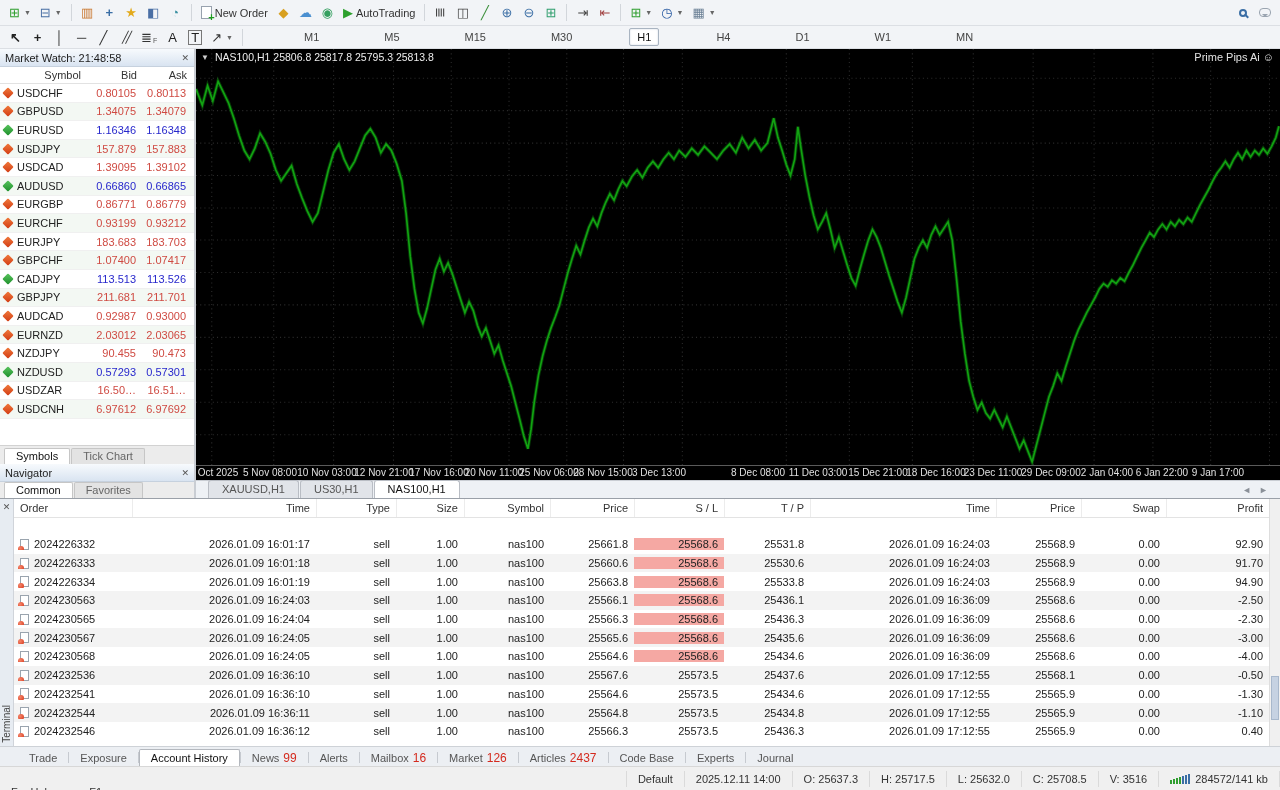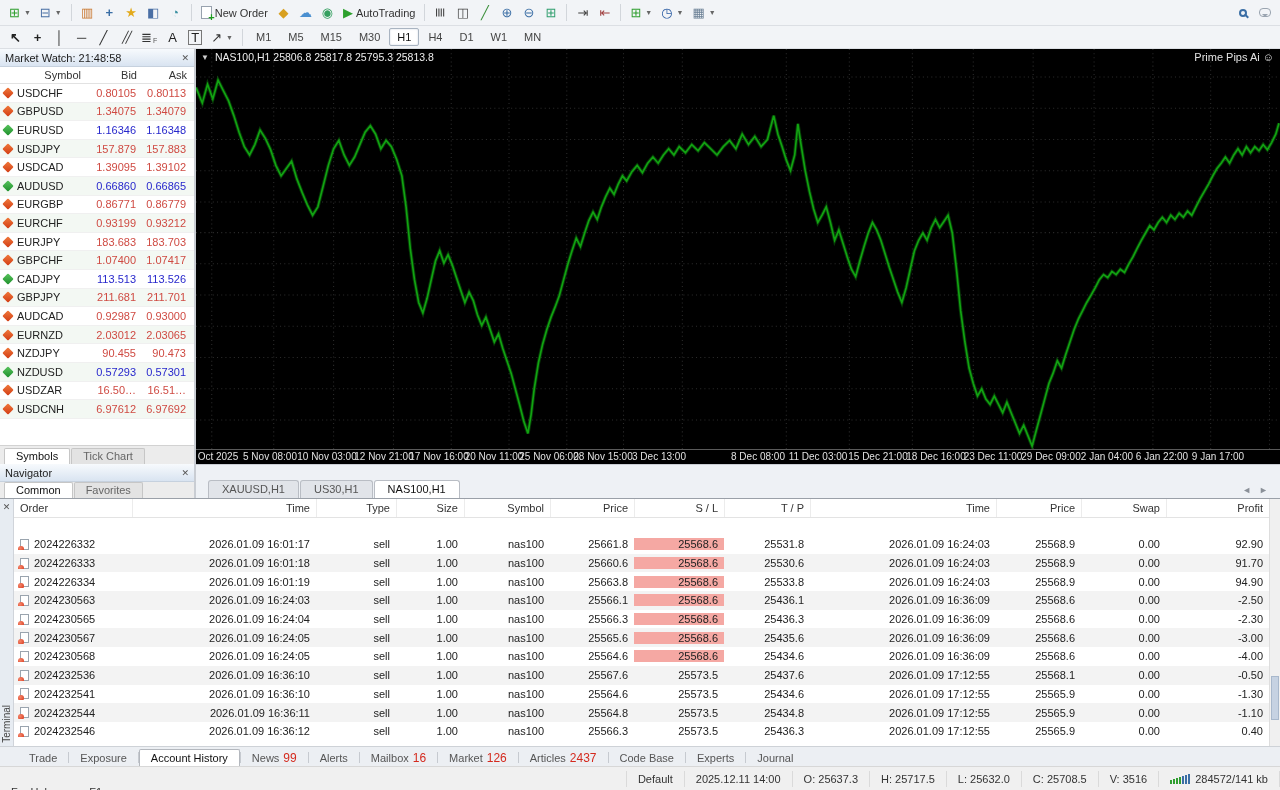--- a/index.html
+++ b/index.html
@@ -32,21 +32,21 @@
   .tsep{width:1px;height:17px;background:#d2d6db;margin:0 4px;}
   .push-right{margin-left:auto;}
   .boxed{border:1px solid #777;padding:0 2px;font-size:9px;line-height:11px;color:#333;}
   .docplus{width:11px;height:13px;background:#fff;border:1px solid #98a2ae;position:relative;}
   .docplus:after{content:"+";position:absolute;right:-4px;bottom:-5px;color:#1d9e1d;font-weight:bold;font-size:11px;}
   .mag{width:8px;height:8px;border:2px solid #3b6ea5;border-radius:50%;position:relative;}
   .mag:after{content:"";position:absolute;width:5px;height:2px;background:#3b6ea5;
              transform:rotate(45deg);right:-4px;bottom:-2px;}
   .chat{width:12px;height:9px;border:1.5px solid #9aa4b0;border-radius:4px;position:relative;}
   .chat:after{content:"";position:absolute;left:2px;bottom:-4px;border:3px solid transparent;border-top-color:#9aa4b0;}
-  .tf{padding:2px 7px;color:#444;border:1px solid transparent;border-radius:2px;}
+  .tf{padding:2px 7px;color:#444;border:1px solid transparent;border-radius:2px;margin-left:48px;}
   .tf.active{background:#fff;border-color:#a9b4c1;box-shadow:inset 0 0 2px #cdd5df;color:#111;}
 
   
   .main{flex:1;display:flex;min-height:0;}
   .left-panel{width:196px;display:flex;flex-direction:column;border-right:2px solid #c9cdd3;background:#fff;}
   .panel-header{height:18px;background:linear-gradient(#f7fafd,#d9e4f1);border-bottom:1px solid #c6d1de;
                 display:flex;align-items:center;padding:0 5px;color:#1c1c1c;flex:none;}
   .panel-close{margin-left:auto;color:#555;font-size:9px;}
   .mw-head{display:grid;grid-template-columns:86px 56px 50px;height:17px;border-bottom:1px solid #e2e2e2;
            color:#333;align-items:center;flex:none;}
@@ -77,21 +77,21 @@
   .ohlc{position:absolute;top:2px;left:5px;color:#ededed;font-size:10.5px;z-index:3;display:flex;gap:6px;align-items:center;}
   .ohlc .tri{font-size:8px;color:#cfcfcf;}
   .watermark{position:absolute;top:2px;right:6px;color:#e2e2e2;font-size:11px;z-index:3;}
   .price-axis{width:49px;background:#000;border-left:1px solid #5a5a5a;position:relative;
               color:#ededed;font-size:10px;flex:none;}
   .ytick{position:absolute;left:5px;white-space:nowrap;}
   .price-marker{position:absolute;left:1px;background:#fff;color:#000;padding:0 3px;border-radius:1px;z-index:2;}
   .time-axis{height:15px;background:#000;border-top:1px solid #5a5a5a;position:relative;
              color:#e0e0e0;font-size:10px;flex:none;overflow:hidden;}
   .xtick{position:absolute;top:1px;transform:translateX(-50%);white-space:nowrap;}
-  .chart-tabs{height:34px;background:#eef1f5;border-top:1px solid #c9cdd3;display:flex;
+  .chart-tabs{height:18px;background:#eef1f5;border-top:1px solid #c9cdd3;display:flex;
               align-items:flex-end;padding:0 4px 0 12px;gap:1px;flex:none;}
   .chart-tab{padding:2px 13px;height:18px;border:1px solid #b9bdc4;border-bottom:none;
              border-radius:3px 3px 0 0;background:#e1e4e9;color:#555;}
   .chart-tab.active{background:#fff;color:#111;}
   .tab-arrows{margin-left:auto;color:#8a9098;display:flex;gap:8px;padding:0 8px 3px 0;font-size:9px;}
 
   
   .terminal{height:248px;display:flex;background:#fff;border-top:1px solid #9aa0a8;}
   .term-strip{width:14px;background:#e7ecf2;border-right:1px solid #d0d4da;display:flex;
               flex-direction:column;align-items:center;padding:3px 0;flex:none;}

